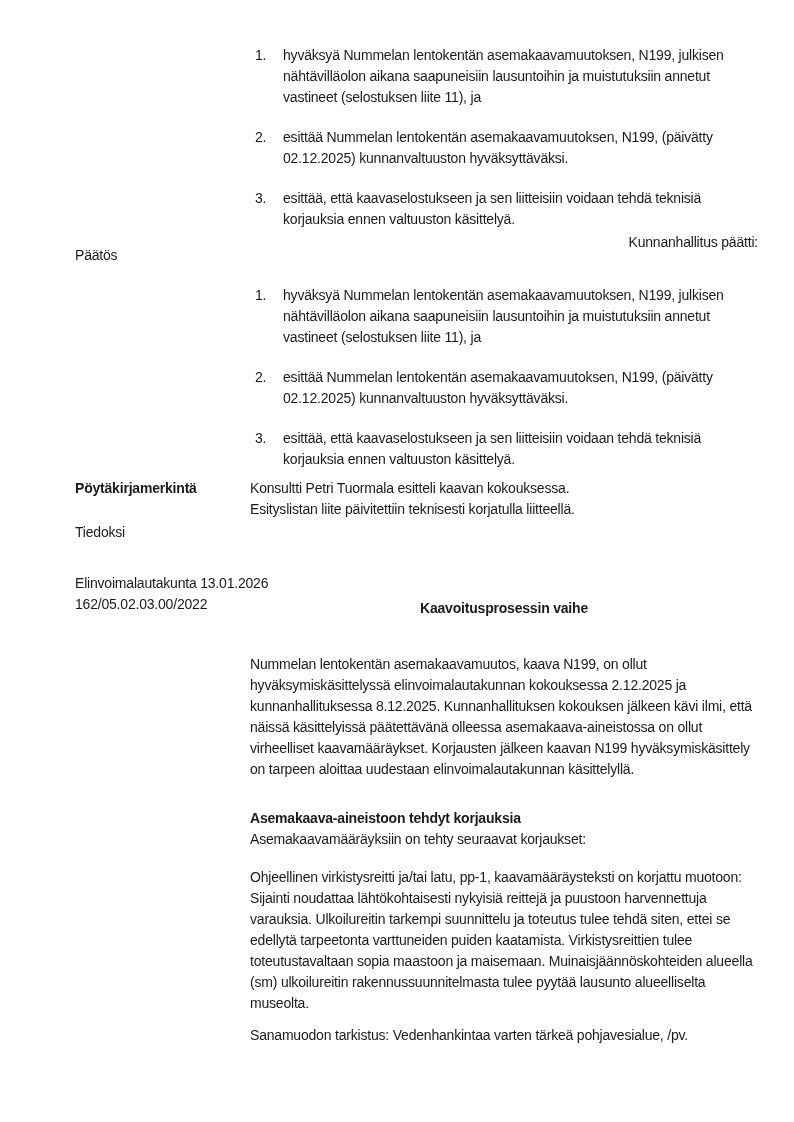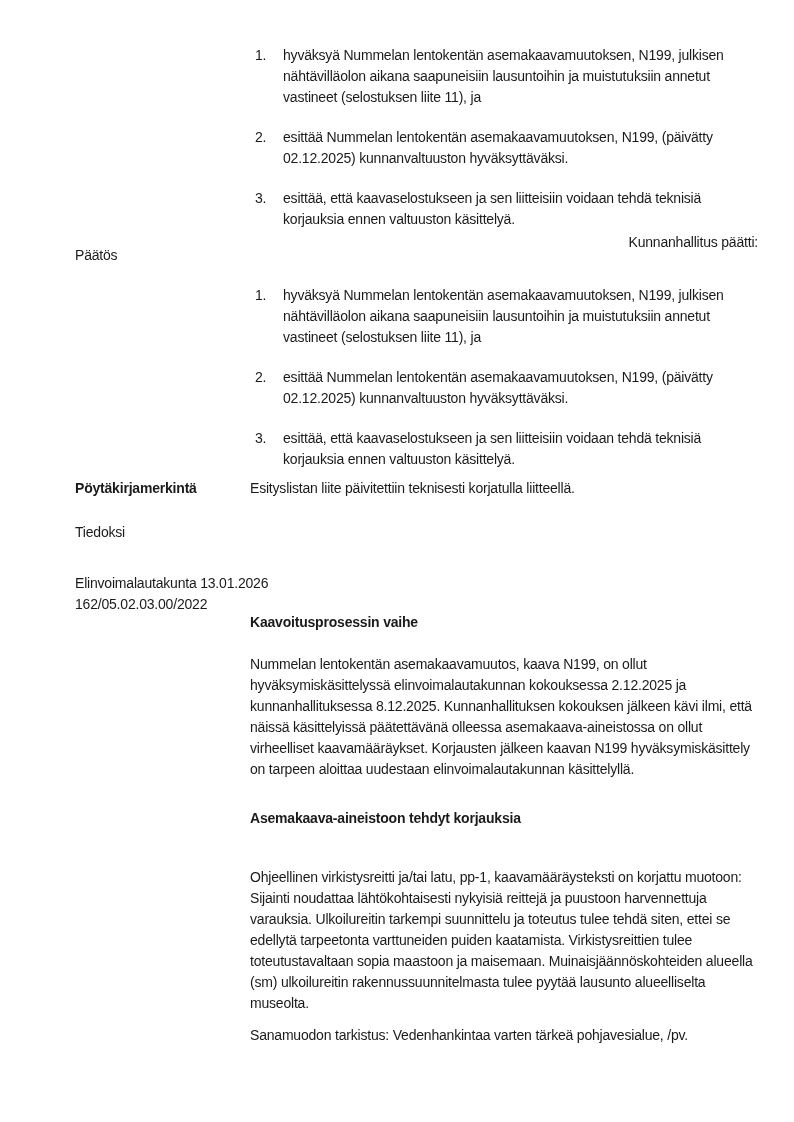--- a/index.html
+++ b/index.html
@@ -77,30 +77,32 @@
       <span>esittää Nummelan lentokentän asemakaavamuutoksen, N199, (päivätty 02.12.2025) kunnanvaltuuston hyväksyttäväksi.</span>
     </li>
     <li>
       <span class="li-num">3.</span>
       <span>esittää, että kaavaselostukseen ja sen liitteisiin voidaan tehdä teknisiä korjauksia ennen valtuuston käsittelyä.</span>
     </li>
   </ol>
 
   <div class="abs label-col" style="top:478px;font-weight:bold;">Pöytäkirjamerkintä</div>
   <div class="abs content-col" style="top:478px;">
+    <p>Konsultti Petri Tuormala esitteli kaavan kokouksessa.</p>
     <p>Esityslistan liite päivitettiin teknisesti korjatulla liitteellä.</p>
   </div>
 
   <div class="abs label-col" style="top:512px;margin-top:10px;">Tiedoksi</div>
 
   <div class="abs" style="top:573px; left:75px; width:420px;">
     <p>Elinvoimalautakunta 13.01.2026</p>
     <p>162/05.02.03.00/2022</p>
   </div>
 
-  <div class="abs content-col heading-bold" style="top:612px;">Kaavoitusprosessin vaihe</div>
+  <div class="abs content-col heading-bold" style="top:598px;text-align:center;">Kaavoitusprosessin vaihe</div>
   <p class="abs content-col" style="top:654px;">Nummelan lentokentän asemakaavamuutos, kaava N199, on ollut hyväksymiskäsittelyssä elinvoimalautakunnan kokouksessa 2.12.2025 ja kunnanhallituksessa 8.12.2025. Kunnanhallituksen kokouksen jälkeen kävi ilmi, että näissä käsittelyissä päätettävänä olleessa asemakaava-aineistossa on ollut virheelliset kaavamääräykset. Korjausten jälkeen kaavan N199 hyväksymiskäsittely on tarpeen aloittaa uudestaan elinvoimalautakunnan käsittelyllä.</p>
 
   <div class="abs content-col heading-bold" style="top:808px;">Asemakaava-aineistoon tehdyt korjauksia</div>
+  <div class="abs content-col" style="top:829px;">Asemakaavamääräyksiin on tehty seuraavat korjaukset:</div>
   <p class="abs content-col" style="top:867px;">Ohjeellinen virkistysreitti ja/tai latu, pp-1, kaavamääräysteksti on korjattu muotoon: Sijainti noudattaa lähtökohtaisesti nykyisiä reittejä ja puustoon harvennettuja varauksia. Ulkoilureitin tarkempi suunnittelu ja toteutus tulee tehdä siten, ettei se edellytä tarpeetonta varttuneiden puiden kaatamista. Virkistysreittien tulee toteutustavaltaan sopia maastoon ja maisemaan. Muinaisjäännöskohteiden alueella (sm) ulkoilureitin rakennussuunnitelmasta tulee pyytää lausunto alueelliselta museolta.</p>
   <p class="abs note-col" style="top:1025px;">Sanamuodon tarkistus: Vedenhankintaa varten tärkeä pohjavesialue, /pv.</p>
 
 </div>
 
 </body></html>

